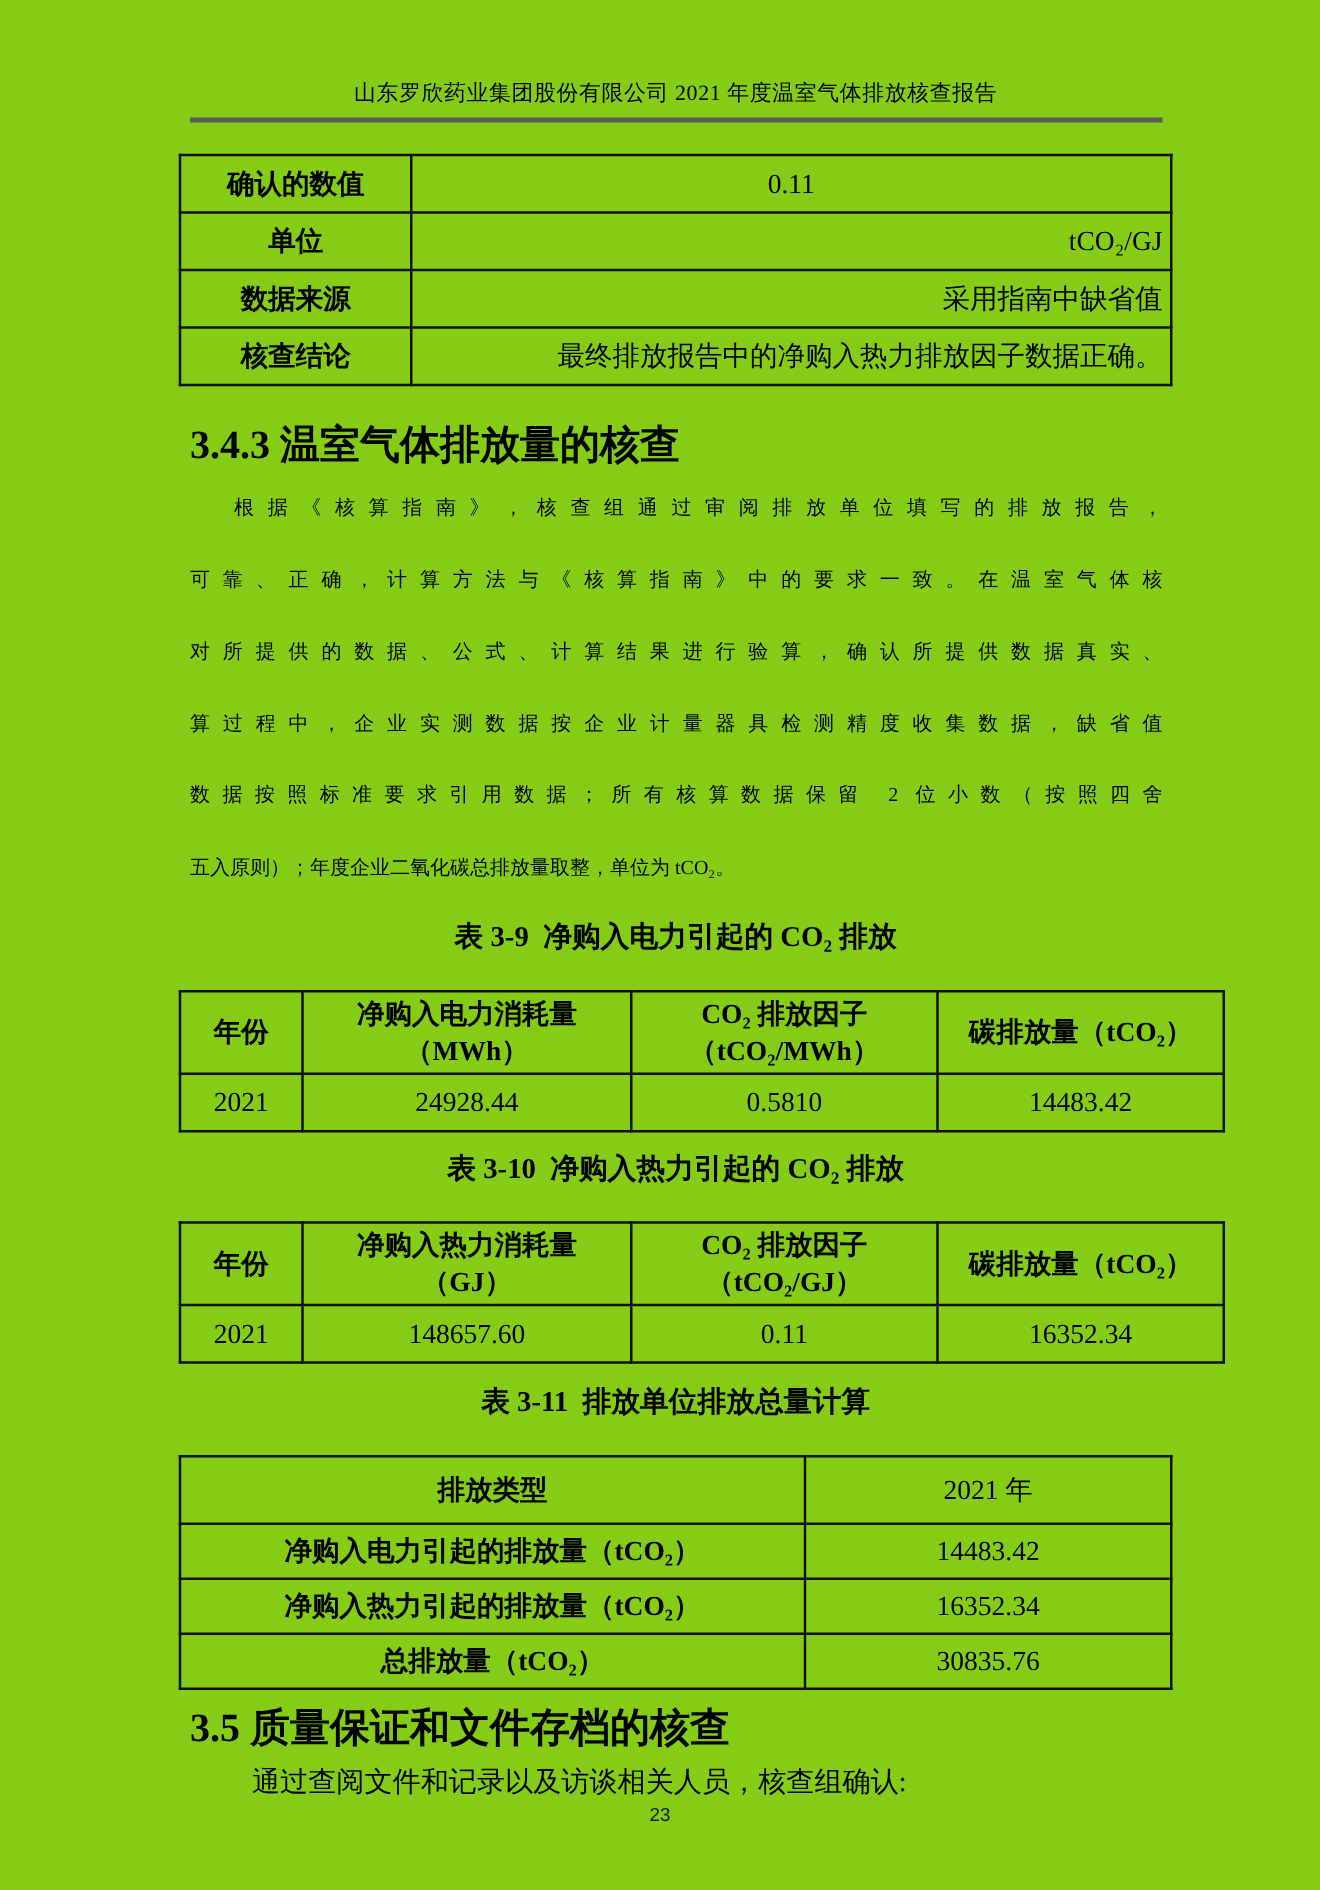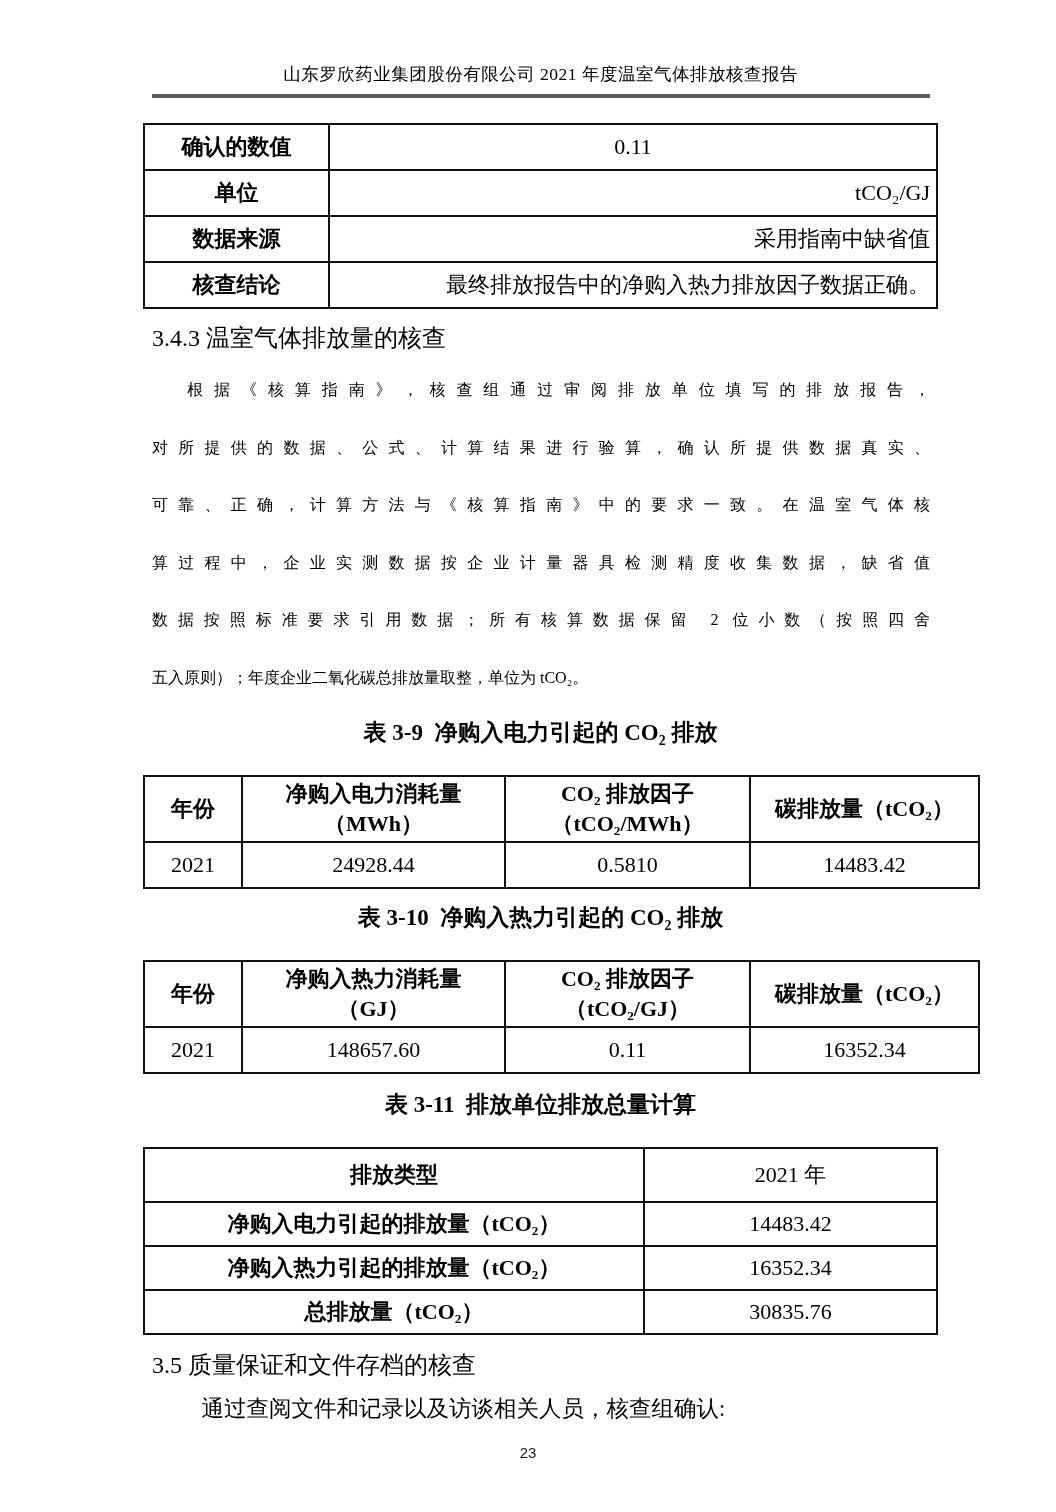--- a/index.html
+++ b/index.html
@@ -1,20 +1,20 @@
 <!DOCTYPE html>
 <html><head>
 <meta charset="utf-8">
 <style>
   html, body { margin: 0; padding: 0; background: #e8e8e8; }
   .page {
     position: relative;
     width: 1056px;
     height: 1512px;
-    background: #ffffff;
+    background: #84cc16;
     font-family: "Liberation Serif", "DejaVu Serif", serif;
     color: #000;
     overflow: hidden;
   }
   .content {
     position: absolute;
     left: 143px;
     top: 0;
     width: 795px;
   }
@@ -51,24 +51,24 @@
   .factor-tbl td { padding: 7px 6px; }
   .factor-tbl td.lbl {
     font-weight: bold;
     text-align: center;
     width: 171px;
   }
   .factor-tbl td.val { text-align: right; padding-left: 14px; }
   .factor-tbl td.val.center { text-align: center; padding-left: 6px; }
   
   .section-heading {
-    margin: 11px 0 0 9px;
-    font-size: 24px;
+    margin: 28px 0 0 9px;
+    font-size: 32px;
     line-height: 36px;
-    font-weight: normal;
+    font-weight: bold;
   }
   .para { margin: 5px 0 0 9px; width: 778px; }
   .pline {
     font-size: 16px;
     line-height: 57.5px;
     white-space: nowrap;
     text-align: left;
   }
   .pline.jfull {
     white-space: normal;
@@ -163,22 +163,22 @@
           <td class="lbl">核查结论</td>
           <td class="val">最终排放报告中的净购入热力排放因子数据正确。</td>
         </tr>
       </tbody>
     </table>
 
     <div class="section-heading">3.4.3 温室气体排放量的核查</div>
 
     <div class="para">
       <div class="pline jfull indent">根据《核算指南》，核查组通过审阅排放单位填写的排放报告，</div>
+      <div class="pline jfull">可靠、正确，计算方法与《核算指南》中的要求一致。在温室气体核</div>
       <div class="pline jfull">对所提供的数据、公式、计算结果进行验算，确认所提供数据真实、</div>
-      <div class="pline jfull">可靠、正确，计算方法与《核算指南》中的要求一致。在温室气体核</div>
       <div class="pline jfull">算过程中，企业实测数据按企业计量器具检测精度收集数据，缺省值</div>
       <div class="pline jfull">数据按照标准要求引用数据；所有核算数据保留 2 位小数（按照四舍</div>
       <div class="pline">五入原则）；年度企业二氧化碳总排放量取整，单位为 tCO₂。</div>
     </div>
 
     <div class="caption">表 3-9  净购入电力引起的 CO₂ 排放</div>
     <table class="tbl data-tbl">
       <tbody>
         <tr>
           <th class="c-year">年份</th>

